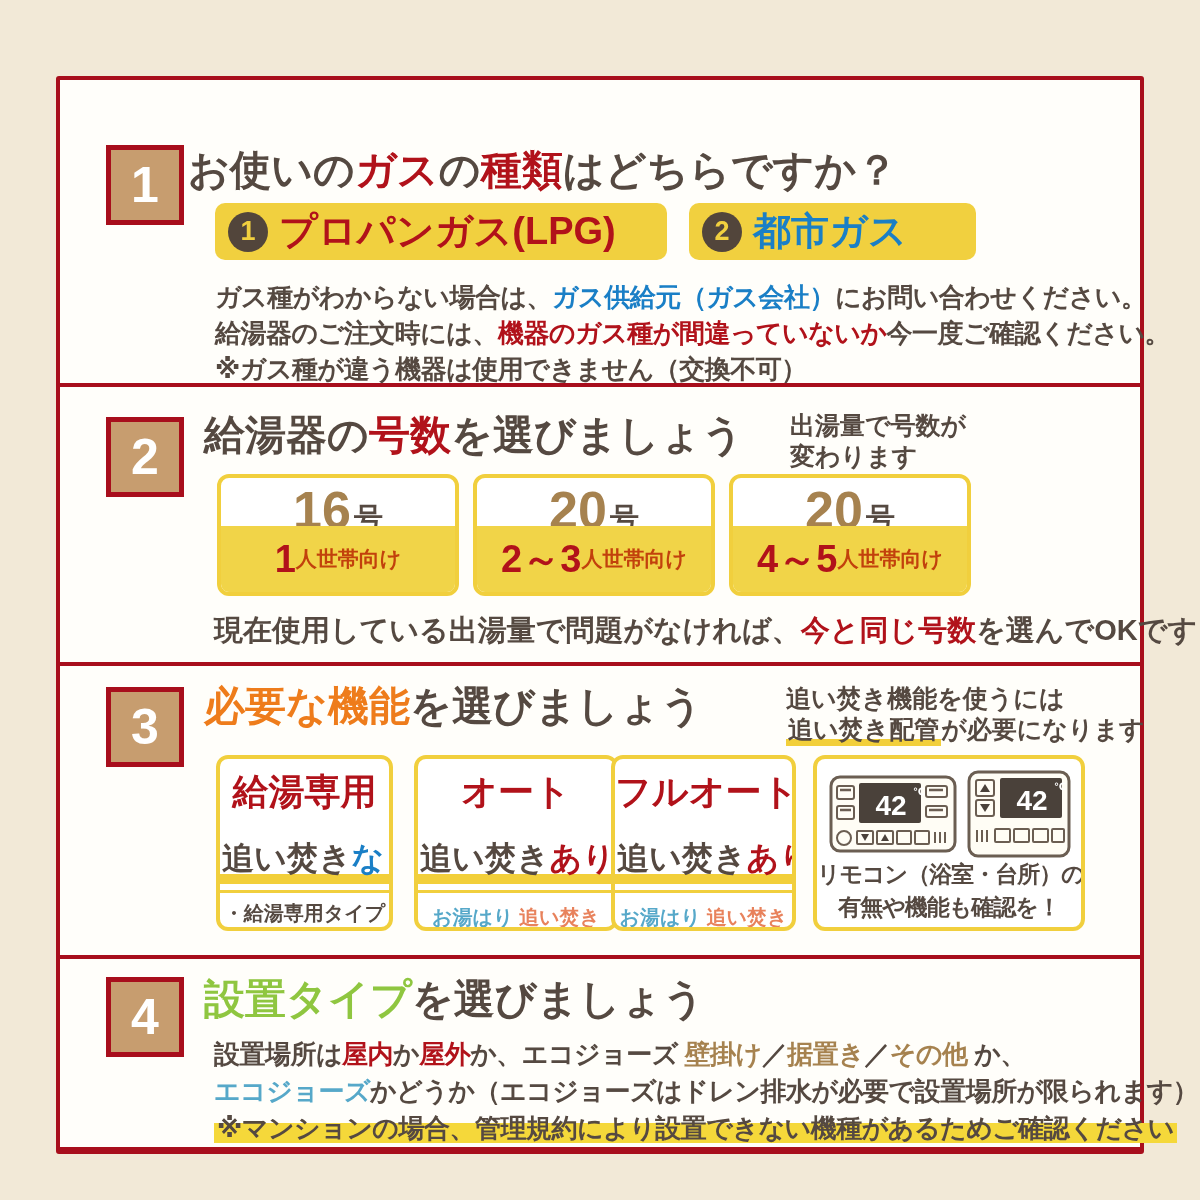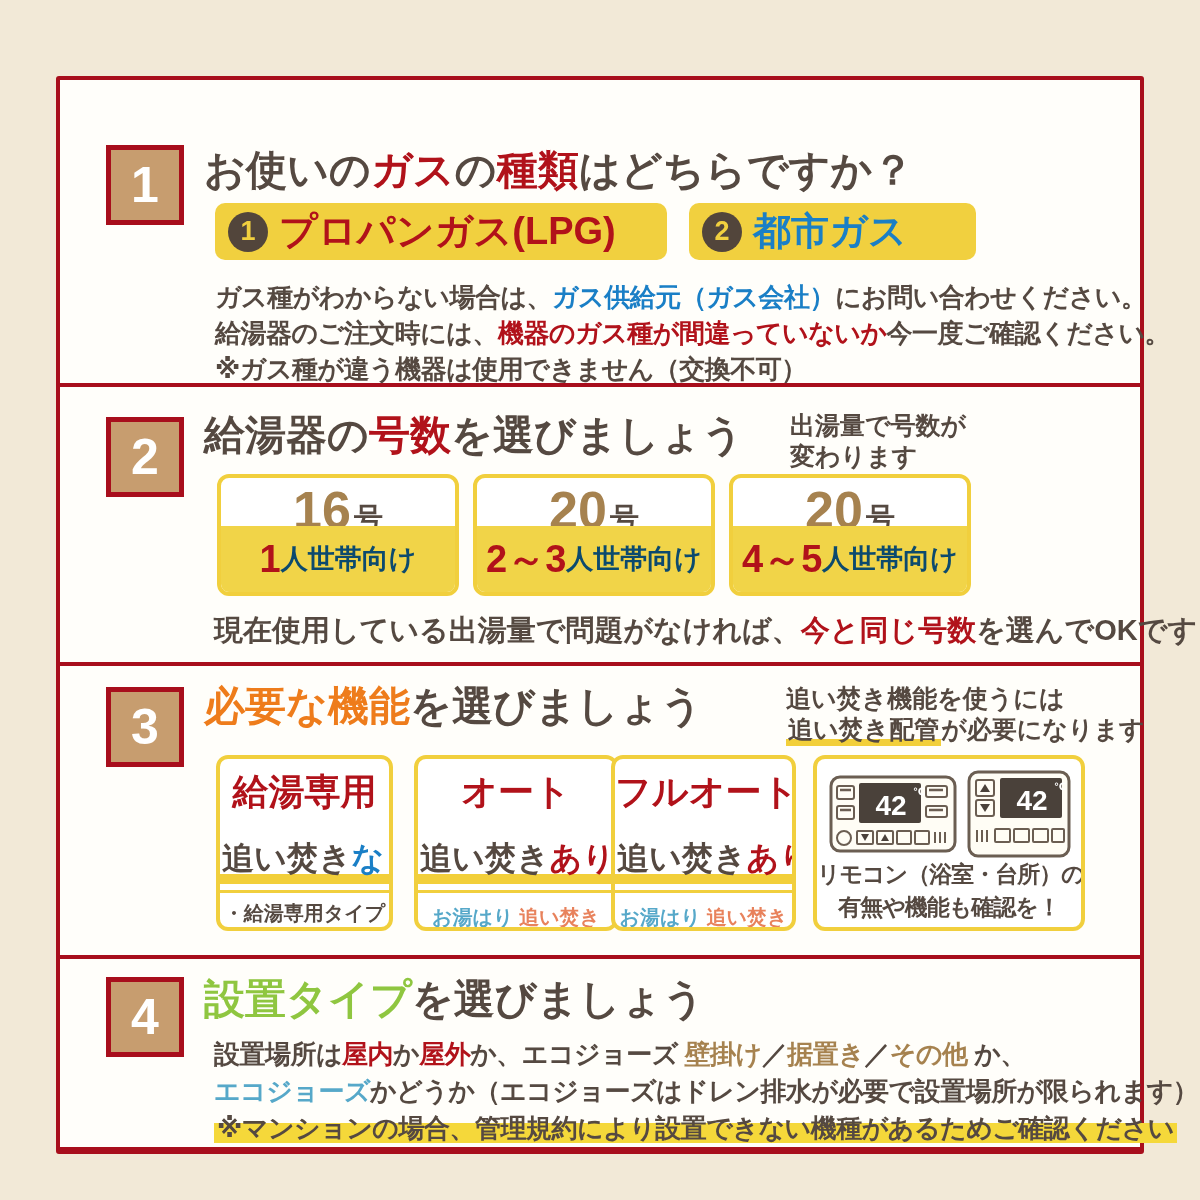--- a/index.html
+++ b/index.html
@@ -25,21 +25,21 @@
   .num-circle { width:40px; height:40px; border-radius:50%; background:#52453b; color:#f1d03f;
              font-size:27px; display:flex; align-items:center; justify-content:center; margin-right:11px; flex:none; }
   .gas-btn .btn-label { font-size:38px; white-space:nowrap; }
   .size-card { position:absolute; top:474px; width:242px; height:122px; background:#fff;
              border:4px solid #f1cf3d; border-radius:12px; overflow:hidden; display:flex; flex-direction:column; }
   .size-top { height:48px; display:flex; align-items:baseline; justify-content:center; padding-top:4px; }
   .size-num { font-size:52px; color:#a6824f; line-height:56px; }
   .size-unit { font-size:29px; color:#554941; margin-left:3px; }
   .size-bottom { flex:1; background:#f1d448; display:flex; align-items:center; justify-content:center; }
   .ppl-num { font-size:38px; color:#b1121a; }
-  .ppl-txt { font-size:27px; color:#0c4a6e; }
+  .ppl-txt { font-size:21px; color:#c2410c; }
   .fn-card { position:absolute; top:755px; height:176px; background:#fff; border:4px solid #f1cf3d;
              border-radius:12px; overflow:hidden; text-align:center; }
   .fn-title { font-size:36px; margin-top:9px; white-space:nowrap; }
   .fn-sub { font-size:32px; margin-top:20px; display:inline-block; white-space:nowrap; }
   .mk-under { background:linear-gradient(transparent 78%, #f2cf3a 78%); padding:0 2px 3px 2px; }
   .mk-band { background:linear-gradient(transparent 34%, #f5d83a 34%); padding:0 3px; }
   .fn-div { border-top:3px solid #f1cf3d; margin-top:6px; }
   .fn-item { font-size:20px; color:#554941; padding:7px 0 6px 0; white-space:nowrap; }
   .fn-feat { font-size:20px; margin-top:11px; white-space:nowrap; }
   .fn-feat2 { font-size:20px; margin-top:7px; white-space:nowrap; }
@@ -56,21 +56,21 @@
 <div class="canvas">
   <div class="panel"></div>
   <div class="divider" style="top:383px"></div>
   <div class="divider" style="top:662px"></div>
   <div class="divider" style="top:955px"></div>
 
 
   <div class="step-badge" style="left:106px;top:145px">
     <span>1</span>
   </div>
-  <div class="heading" style="left:204px;top:143px"><span class="c-gray">お使いの</span><span class="c-red">ガス</span><span class="c-gray">の</span><span class="c-red">種類</span><span class="c-gray">はどちらですか？</span></div>
+  <div class="heading" style="left:188px;top:143px"><span class="c-gray">お使いの</span><span class="c-red">ガス</span><span class="c-gray">の</span><span class="c-red">種類</span><span class="c-gray">はどちらですか？</span></div>
 
   <div class="gas-btn" style="left:215px;width:452px">
     <span class="num-circle">1</span>
     <span class="btn-label c-red">プロパンガス(LPG)</span>
   </div>
   <div class="gas-btn" style="left:689px;width:287px">
     <span class="num-circle">2</span>
     <span class="btn-label c-blue">都市ガス</span>
   </div>
 

